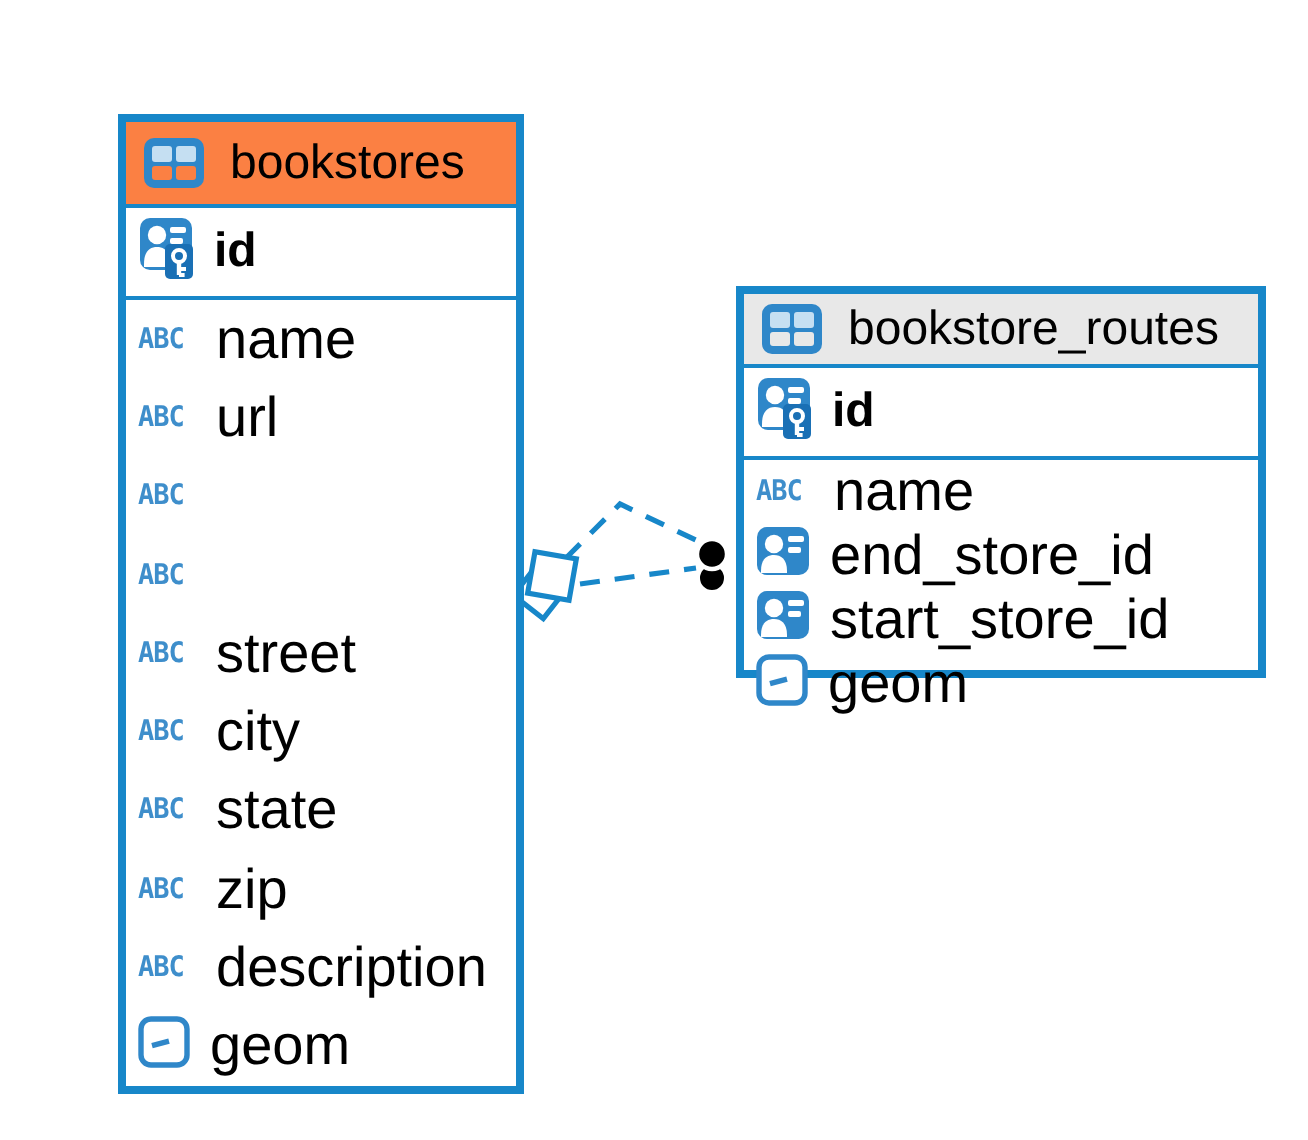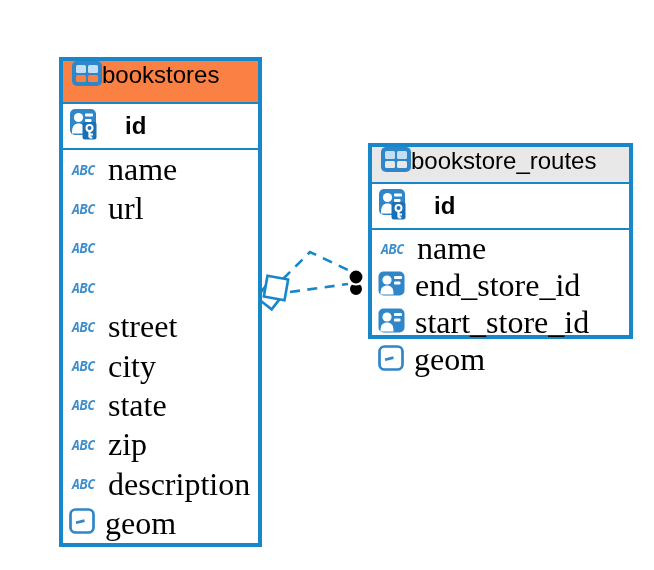--- a/index.html
+++ b/index.html
@@ -8,54 +8,53 @@
     font-family:"Liberation Sans", sans-serif; overflow:hidden;
     --blue:#1787C9;
   }
   .overlay { position:absolute; left:0; top:0; width:654px; height:570px; }
 
   .etable {
     position:absolute; background:#ffffff; border:4px solid var(--blue);
     box-sizing:border-box; display:flex; flex-direction:column;
   }
   .ehdr {
-    display:flex; align-items:flex-start; padding:0 6px 0 9px;
+    display:flex; align-items:center; gap:13px; padding:0 6px 0 9px;
     border-bottom:2px solid var(--blue); background:var(--hdrbg);
     flex:0 0 auto; box-sizing:border-box;
   }
   .t-orange .ehdr { --hdrbg:#FB8043; height:43px; }
   .t-gray   .ehdr { --hdrbg:#E8E8E8; height:37px; }
   .pkrow {
-    display:flex; align-items:center; gap:28px; padding:0 6px;
+    display:flex; align-items:center; gap:10px; padding:0 6px;
     height:46px; border-bottom:2px solid var(--blue);
     flex:0 0 auto; box-sizing:border-box;
   }
   .colwrap { flex:1 1 auto; display:flex; flex-direction:column; }
   .colrow { display:flex; align-items:center; gap:10px; padding:0 6px; flex:1 1 0; }
 
   .tname { font-size:24px; color:#000; white-space:nowrap; }
   .pkname { font-size:24px; font-weight:bold; color:#000; white-space:nowrap; }
-  .cname { font-size:32px; color:#000; white-space:nowrap;font-family:Liberation Serif, serif; }
+  .cname { font-size:28px; color:#000; white-space:nowrap; }
 
   
   .tbl-icon{
     width:30px; height:25px; background:#2F87C9; border-radius:5px;
     display:grid; grid-template-columns:1fr 1fr; grid-template-rows:1.15fr 1fr;
     gap:2px; padding:4px; box-sizing:border-box; flex:0 0 auto;
   }
   .tbl-icon .cc{ border-radius:1.5px; }
   .tbl-icon .top{ background:#C5DFF2; }
   .tbl-icon .bot{ background:var(--hdrbg); }
 
   .abc-icon{
-    width:29px; flex:0 0 auto; text-align:center;
+    width:29px; flex:0 0 auto; text-align:left;
     font-family:"DejaVu Sans Mono", monospace; font-weight:bold;
     font-size:13.5px; letter-spacing:-0.5px; color:#3E8ECB;
     transform:scaleY(1.05);
-    font-style:italic;
   }
   .svg-icon{ flex:0 0 auto; display:block; }
 </style>
 </head>
 <body>
 
 <div class="canvas">
 
   <svg class="overlay" viewBox="0 0 654 570" xmlns="http://www.w3.org/2000/svg">
     <path d="M283 279 L310 252 L350 271" fill="none" stroke="#1787C9" stroke-width="2.6" stroke-dasharray="10 7.5"></path>

